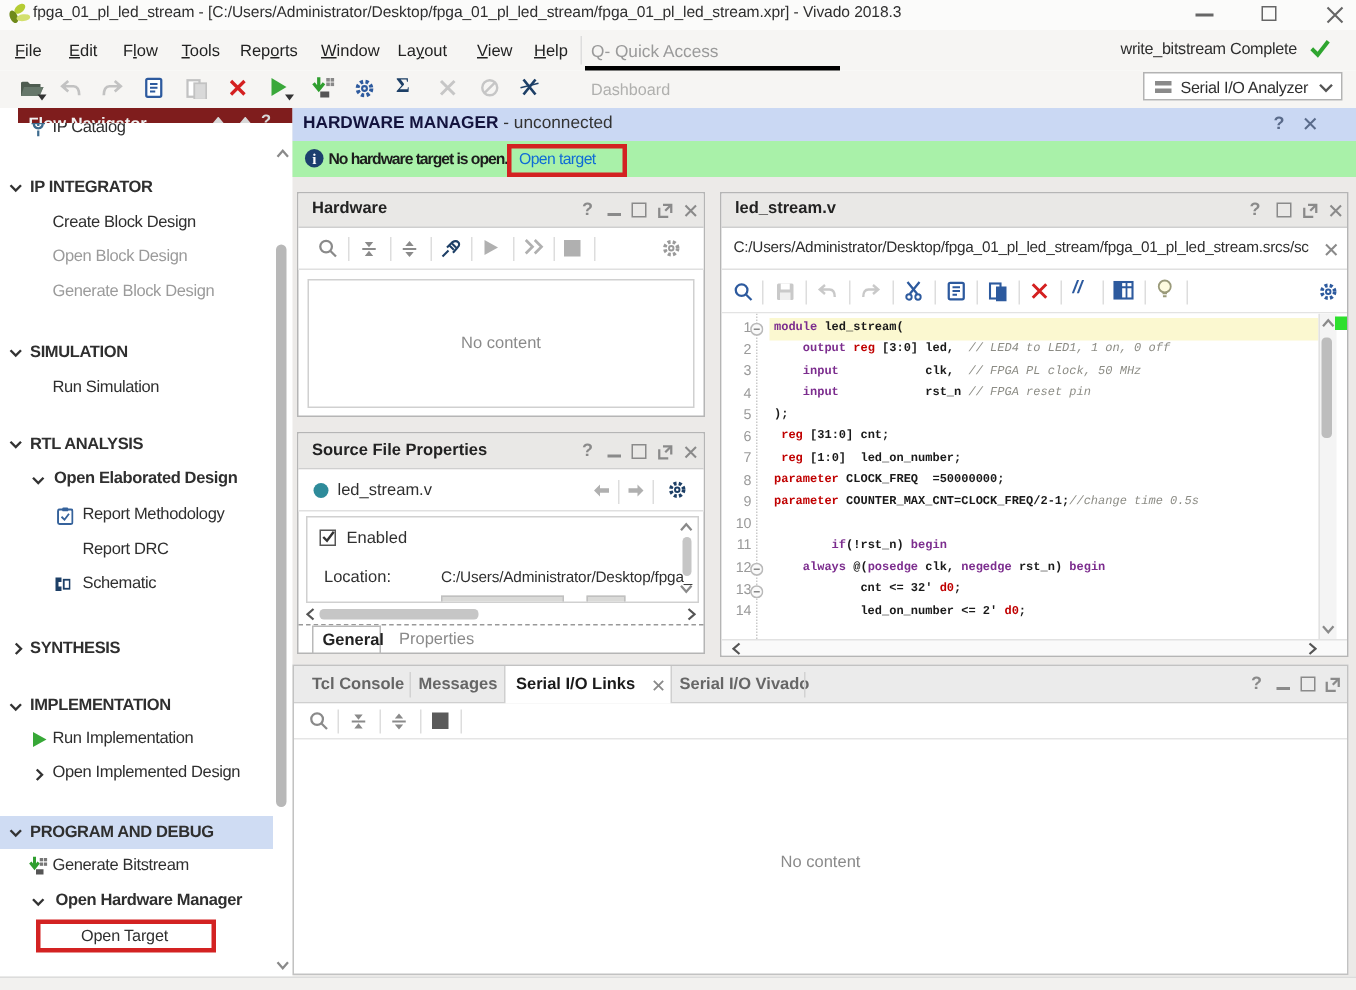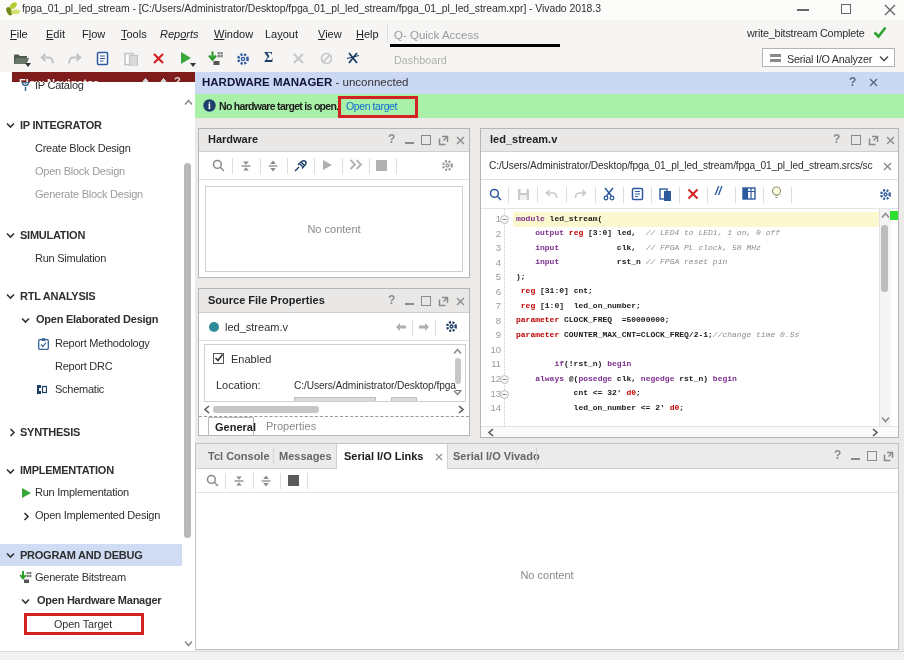--- a/index.html
+++ b/index.html
@@ -24,21 +24,21 @@
   <svg class="abs" style="left:884px;top:4px;" width="12" height="12" viewBox="0 0 12 12">
       <path d="M1 1 L11 11 M11 1 L1 11" stroke="#666" stroke-width="1.4"></path>
     </svg>
 </div>
 
 <div class="abs" style="left:0;top:20px;width:904px;height:27px;background:#f6f5f3;font-size:11px;color:#222;">
   <span class="abs" style="left:10px;top:8px;"><u>F</u>ile</span>
   <span class="abs" style="left:46px;top:8px;"><u>E</u>dit</span>
   <span class="abs" style="left:82px;top:8px;">F<u>l</u>ow</span>
   <span class="abs" style="left:121px;top:8px;"><u>T</u>ools</span>
-  <span class="abs" style="left:160px;top:8px;font-style:italic;">Rep<u>o</u>rts</span>
+  <span class="abs" style="left:160px;top:8px;">Rep<u>o</u>rts</span>
   <span class="abs" style="left:214px;top:8px;"><u>W</u>indow</span>
   <span class="abs" style="left:265px;top:8px;">La<u>y</u>out</span>
   <span class="abs" style="left:318px;top:8px;"><u>V</u>iew</span>
   <span class="abs" style="left:356px;top:8px;"><u>H</u>elp</span>
   <div class="abs" style="left:387px;top:4px;width:1px;height:19px;background:#ddd;"></div>
   <div class="abs" style="left:390px;top:5px;width:170px;height:19px;border-bottom:7px solid #000000;">
     <span class="abs" style="left:4px;top:4px;color:#9a9a9a;font-size:11.5px;">Q- Quick Access</span>
   </div>
   <span class="abs" style="left:747px;top:7px;color:#2f2f2f;font-size:10.8px;letter-spacing:-0.2px;">write_bitstream Complete</span>
   <svg class="abs" style="left:872px;top:4px;" width="16" height="16" viewBox="0 0 16 16">

